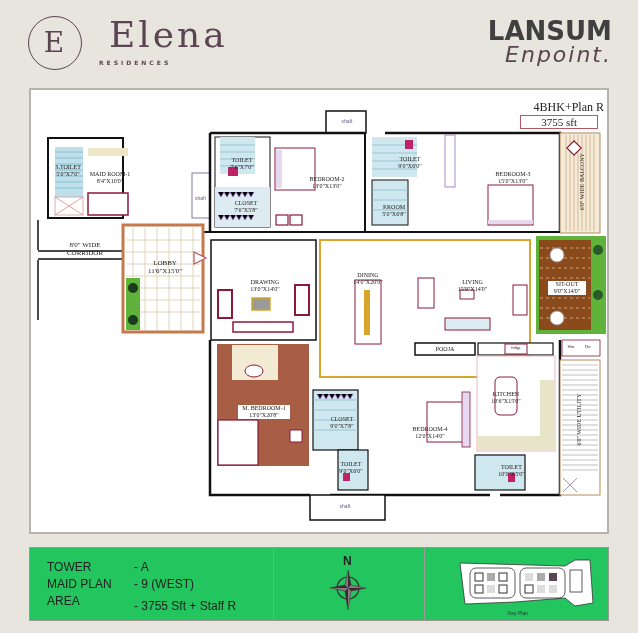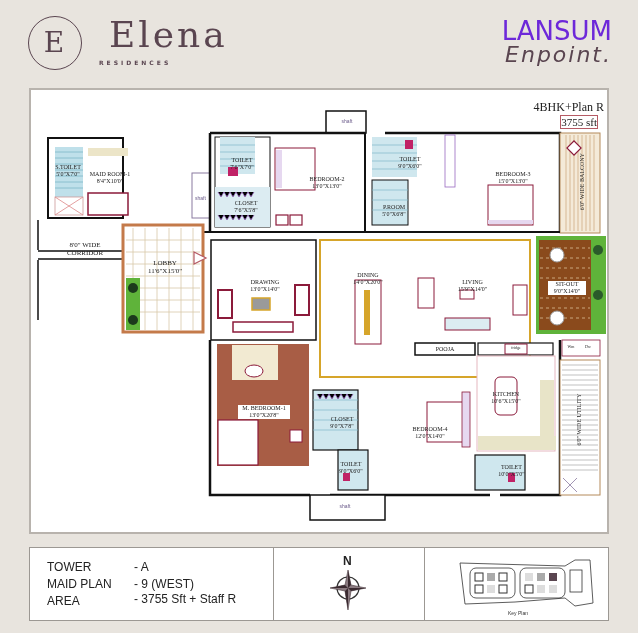--- a/index.html
+++ b/index.html
@@ -3,29 +3,29 @@
 <meta charset="utf-8">
 <style>
   html,body{margin:0;padding:0;}
   body{width:638px;height:633px;background:#e8e4de;position:relative;overflow:hidden;font-family:"Liberation Serif",serif;}
   .abs{position:absolute;}
   
   .logo-circle{left:28px;top:16px;width:52px;height:52px;border:1px solid #5a4550;border-radius:50%;}
   .logo-mono{left:28px;top:16px;width:52px;height:52px;display:flex;align-items:center;justify-content:center;color:#5a4550;font-size:28px;font-family:"DejaVu Serif",serif;}
   .brand-name{left:97px;top:14px;font-size:36px;color:#5a4550;letter-spacing:3px;font-family:"DejaVu Serif",serif;font-weight:300;margin-left:12px;}
   .brand-sub{left:99px;top:59px;font-size:6px;letter-spacing:3px;color:#5a4550;font-family:"DejaVu Sans",sans-serif;font-weight:bold;}
-  .dev-top{right:26px;top:16px;font-size:26px;font-weight:normal;color:#6d28d9;font-family:"DejaVu Sans",sans-serif;letter-spacing:0px;}
+  .dev-top{right:26px;top:16px;font-size:26px;font-weight:bold;color:#404040;font-family:"DejaVu Sans",sans-serif;letter-spacing:0px;}
   .dev-bottom{right:26px;top:42px;font-size:22px;color:#5a4550;font-family:"DejaVu Sans",sans-serif;letter-spacing:2px;font-style:italic;}
   
   .plan-frame{left:29px;top:88px;width:580px;height:446px;background:#fff;border:2px solid #b8b3ad;box-sizing:border-box;}
   .unit-type{right:34px;top:100px;font-size:12px;color:#222;}
-  .unit-area{right:40px;top:115px;font-size:11px;color:#222;border:1px solid #b55a64;padding:0 0;}
+  .unit-area{right:40px;top:115px;font-size:11px;color:#222;border:1px solid #b55a64;padding:0 20px;}
   .room-label{font-size:6px;color:#222;text-align:center;line-height:1.2;font-family:"Liberation Serif",serif;}
   
-  .info-panel{left:29px;top:547px;width:580px;height:74px;background:#ffffff;border:1px solid #9c9893;box-sizing:border-box;}
+  .info-panel{left:29px;top:547px;width:580px;height:74px;background:#22c55e;border:1px solid #9c9893;box-sizing:border-box;}
   .info-row{position:absolute;left:17px;font-family:"Liberation Sans",sans-serif;font-size:12px;color:#222;}
   .info-val{position:absolute;left:104px;font-family:"Liberation Sans",sans-serif;font-size:12px;color:#222;}
   .divider{position:absolute;top:0;bottom:0;width:1px;background:#9c9893;}
 </style>
 </head>
 <body>
 
 <div class="abs logo-circle"></div>
 <div class="abs logo-mono">E</div>
 <div class="abs brand-name">Elena</div>
@@ -322,21 +322,21 @@
 <div class="abs room-label" style="left:330px;top:503px;width:30px;color:#6a5a8a;font-family:'Liberation Sans',sans-serif;font-size:5px">shaft</div>
 <div class="abs room-label" style="left:565px;top:345px;width:12px;font-size:4px">Wm</div>
 <div class="abs room-label" style="left:582px;top:345px;width:12px;font-size:4px">Dw</div>
 
 <div class="abs info-panel">
   <div class="info-row" style="top:12px">TOWER</div>
   <div class="info-val" style="top:12px">- A</div>
   <div class="info-row" style="top:29px">MAID PLAN</div>
   <div class="info-val" style="top:29px">- 9 (WEST)</div>
   <div class="info-row" style="top:46px">AREA</div>
-  <div class="info-val" style="top:44px">- 3755 Sft + Staff R</div>
+  <div class="info-val" style="top:51px">- 3755 Sft + Staff R</div>
   <div class="divider" style="left:243px"></div>
   <div class="divider" style="left:394px"></div>
   <div class="abs" style="left:313px;top:6px;font-family:'Liberation Sans',sans-serif;font-weight:bold;font-size:12px;color:#222">N</div>
   <svg class="abs" style="left:298px;top:20px" width="40" height="44">
     <circle cx="20" cy="20" r="11" fill="none" stroke="#333" stroke-width="1.2"></circle>
     <path d="M20 2 L23 17 L38 20 L23 23 L20 42 L17 23 L2 20 L17 17 Z" fill="#8a7a80" stroke="#4a3a40" stroke-width="0.6"></path>
     <path d="M20 2 L23 17 L20 20 Z M38 20 L23 23 L20 20 Z M20 42 L17 23 L20 20 Z M2 20 L17 17 L20 20 Z" fill="#3a2a30"></path>
   </svg>
   <svg class="abs" style="left:425px;top:10px" width="150" height="55">
     <path d="M5 5 L110 8 L120 2 L135 2 L138 45 L120 48 L110 40 L60 44 L10 46 Z" fill="#fff" stroke="#333" stroke-width="0.8"></path>

